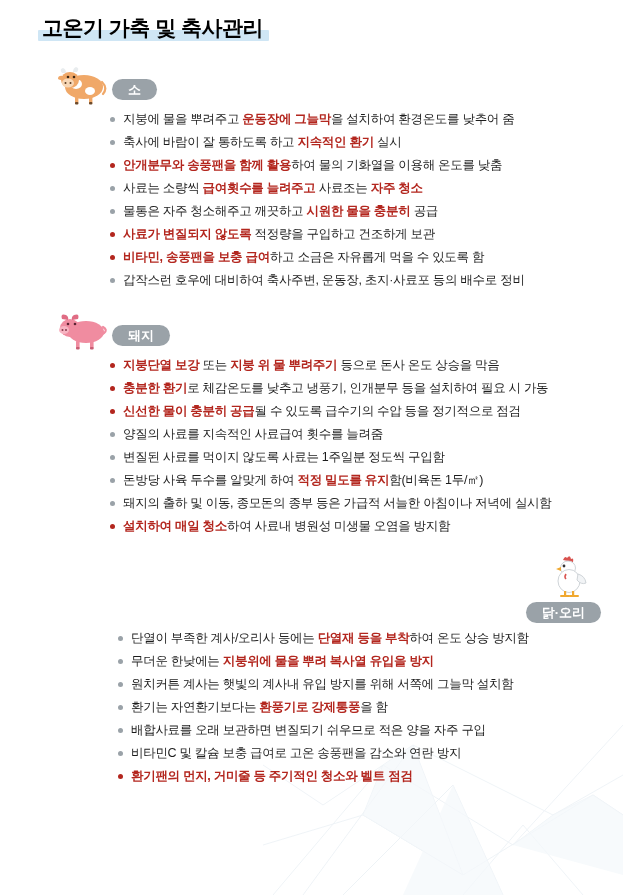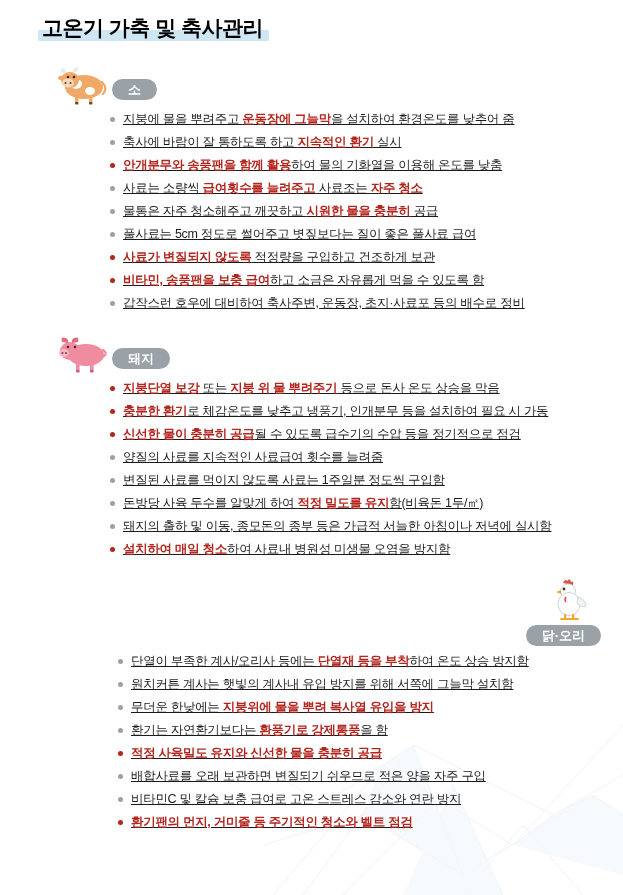--- a/index.html
+++ b/index.html
@@ -85,21 +85,20 @@
     padding: 2px 16px;
     line-height: 17px;
     margin-bottom: 6px;
     letter-spacing: 0px;
     white-space: nowrap;
   }
   .bullets {
     list-style: none;
     margin: 0;
     padding: 0 0 0 88px;
-    text-decoration: underline;
   }
   .bullets li {
     position: relative;
     font-size: 12.5px;
     line-height: 15px;
     padding: 4px 0 4px 13px;
     color: #1c1c1c;
     letter-spacing: -0.3px;
     white-space: nowrap;
   }
@@ -180,21 +179,20 @@
         </svg>
       </div>
       <span class="badge">소</span>
     </div>
     <ul class="bullets">
         <li>지붕에 물을 뿌려주고 <b>운동장에 그늘막</b>을 설치하여 환경온도를 낮추어 줌</li>
         <li>축사에 바람이 잘 통하도록 하고 <b>지속적인 환기</b> 실시</li>
         <li class="em"><b>안개분무와 송풍팬을 함께 활용</b>하여 물의 기화열을 이용해 온도를 낮춤</li>
         <li>사료는 소량씩 <b>급여횟수를 늘려주고</b> 사료조는 <b>자주 청소</b></li>
         <li>물통은 자주 청소해주고 깨끗하고 <b>시원한 물을 충분히</b> 공급</li>
-        <li>풀사료는 5cm 정도로 썰어주고 볏짚보다는 질이 좋은 풀사료 급여</li>
         <li class="em"><b>사료가 변질되지 않도록</b> 적정량을 구입하고 건조하게 보관</li>
         <li class="em"><b>비타민, 송풍팬을 보충 급여</b>하고 소금은 자유롭게 먹을 수 있도록 함</li>
         <li>갑작스런 호우에 대비하여 축사주변, 운동장, 초지·사료포 등의 배수로 정비</li>
       </ul>
   </div>
 
   
   <div class="section sec-pig">
     <div class="section-head">
       <div class="animal-icon">
@@ -244,23 +242,22 @@
           <rect x="15" y="39" width="2.2" height="5" fill="#f0a830"></rect>
           <rect x="23" y="39" width="2.2" height="5" fill="#f0a830"></rect>
           <path d="M12 44 h8" stroke="#f0a830" stroke-width="2" stroke-linecap="round"></path>
           <path d="M21 44 h8" stroke="#f0a830" stroke-width="2" stroke-linecap="round"></path>
         </svg>
       </div>
       <span class="badge">닭·오리</span>
     </div>
     <ul class="bullets">
         <li>단열이 부족한 계사/오리사 등에는 <b>단열재 등을 부착</b>하여 온도 상승 방지함</li>
+        <li>무더운 한낮에는 <b>지붕위에 물을 뿌려 복사열 유입을 방지</b></li>
         <li>원치커튼 계사는 햇빛의 계사내 유입 방지를 위해 서쪽에 그늘막 설치함</li>
-        <li>무더운 한낮에는 <b>지붕위에 물을 뿌려 복사열 유입을 방지</b></li>
         <li>환기는 자연환기보다는 <b>환풍기로 강제통풍</b>을 함</li>
-        <li class="em"><b>적정 사육밀도 유지와 신선한 물을 충분히 공급</b></li>
         <li>배합사료를 오래 보관하면 변질되기 쉬우므로 적은 양을 자주 구입</li>
-        <li>비타민C 및 칼슘 보충 급여로 고온 스트레스 감소와 연란 방지</li>
+        <li>비타민C 및 칼슘 보충 급여로 고온 송풍팬을 감소와 연란 방지</li>
         <li class="em"><b>환기팬의 먼지, 거미줄 등 주기적인 청소와 벨트 점검</b></li>
       </ul>
   </div>
 
 </div>
 
 </body></html>

